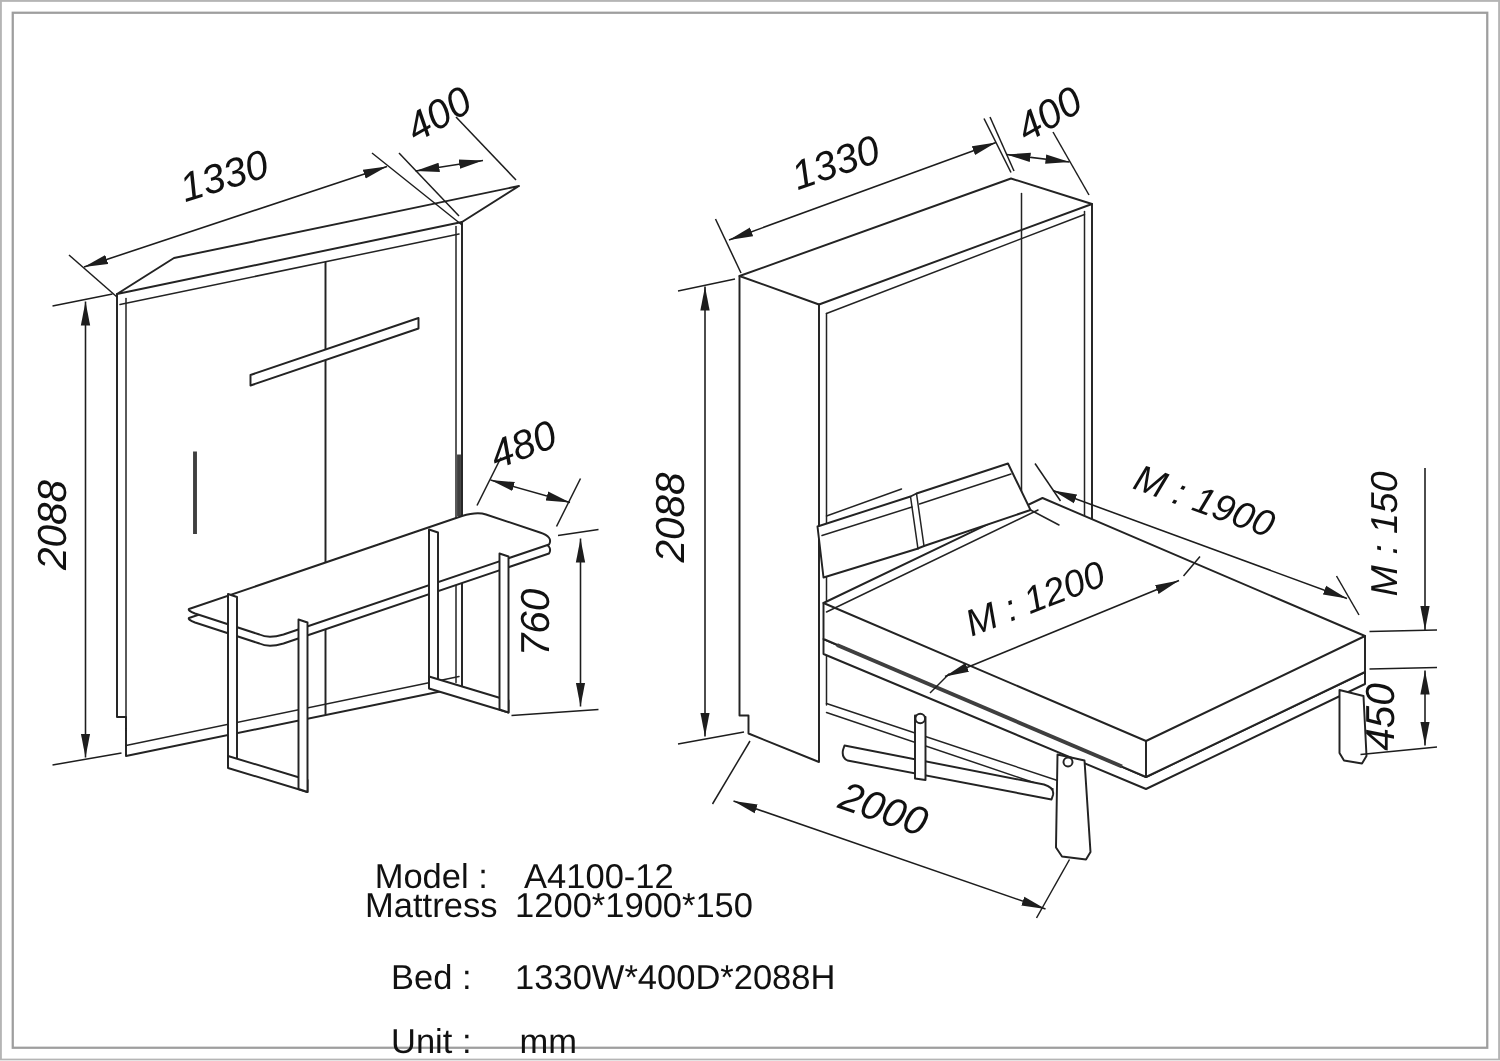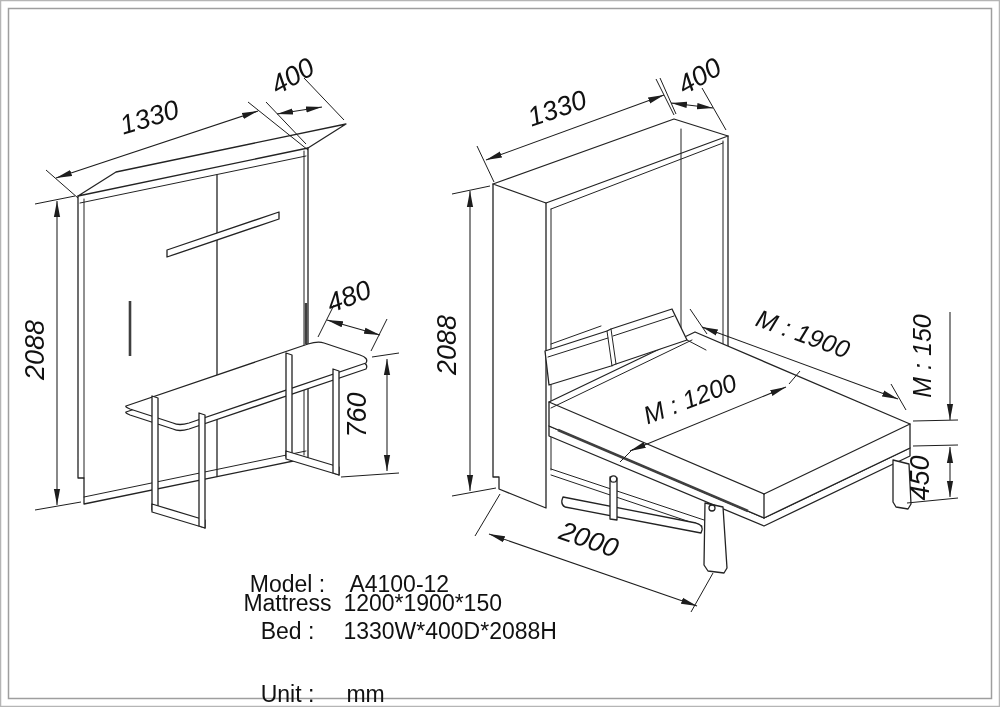--- a/index.html
+++ b/index.html
@@ -212,21 +212,21 @@
 
 <div class="specs">
   <div class="row" style="top:5px;">
     <span class="lab">Model :</span>
     <span class="val" style="padding-left:6px;">A4100-12</span>
   </div>
   <div class="row" style="top:24px;">
     <span class="lab">Mattress</span>
     <span class="val">1200*1900*150</span>
   </div>
-  <div class="row" style="top:52px;">
+  <div class="row" style="top:72px;">
     <span class="lab">Bed :</span>
     <span class="val">1330W*400D*2088H</span>
   </div>
   <div class="row" style="top:79px;">
     <span class="lab">Unit :</span>
     <span class="val" style="padding-left:3px;margin-top:36px;">mm</span>
   </div>
 </div>
 </div>
 

